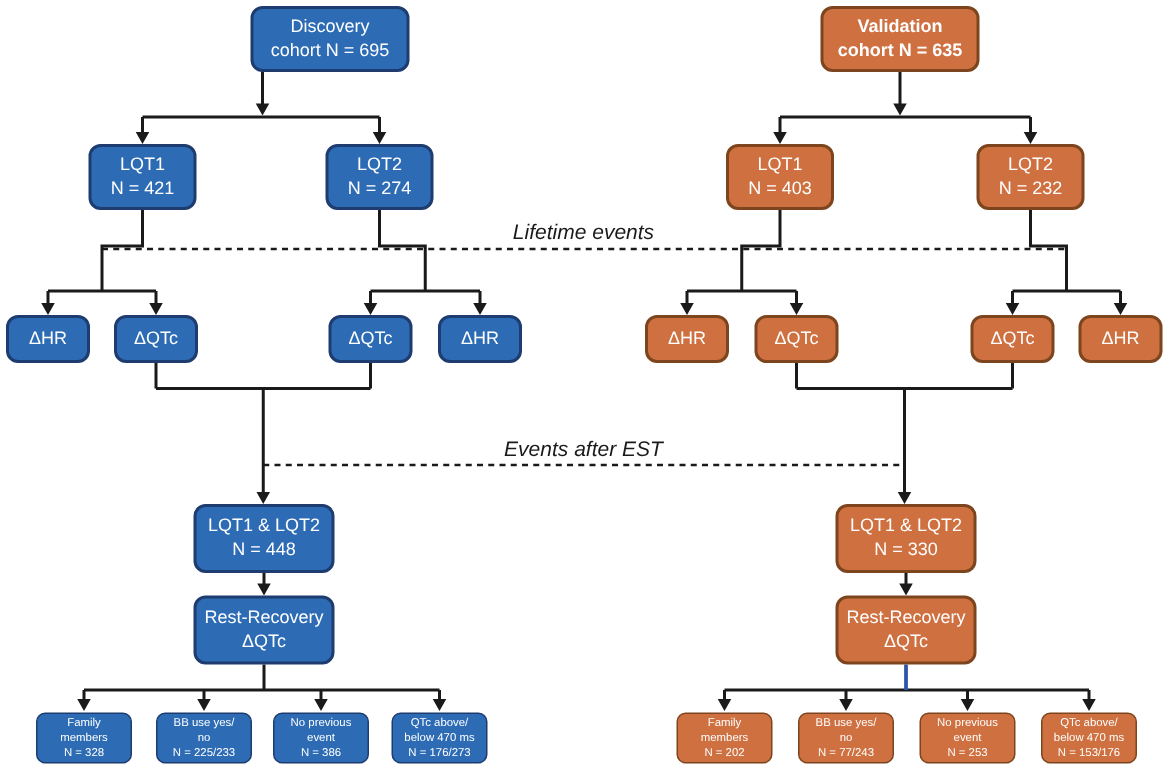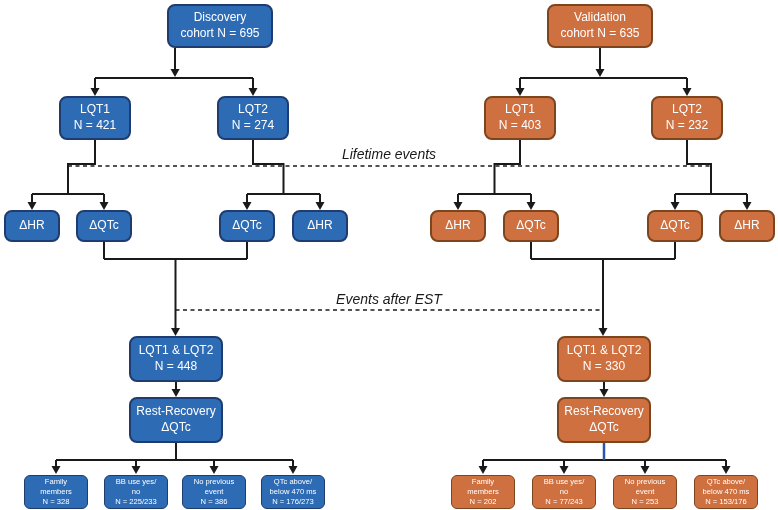--- a/index.html
+++ b/index.html
@@ -149,21 +149,21 @@
     <span class="node-text">No previous
 event
 N = 386</span>
   </div>
   <div class="node blue tiny" style="left:261px; top:475px; width:64px; height:34px;">
     <span class="node-text">QTc above/
 below 470 ms
 N = 176/273</span>
   </div>
 
-  <div class="node orange" style="left:547px; top:4px; width:106px; height:44px;">
+  <div class="node orange" style="left:547px; top:4px; width:106px; height:44px;font-weight:bold;">
     <span class="node-text">Validation
 cohort N = 635</span>
   </div>
   <div class="node orange" style="left:484px; top:96px; width:72px; height:44px;">
     <span class="node-text">LQT1
 N = 403</span>
   </div>
   <div class="node orange" style="left:651px; top:96px; width:72px; height:44px;">
     <span class="node-text">LQT2
 N = 232</span>

